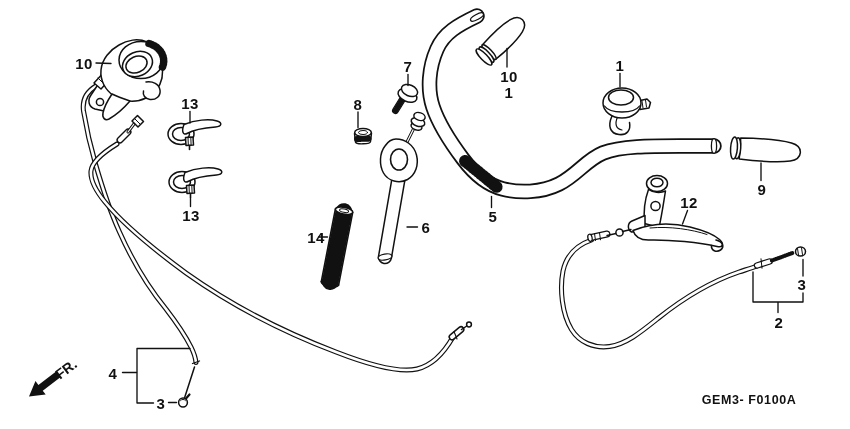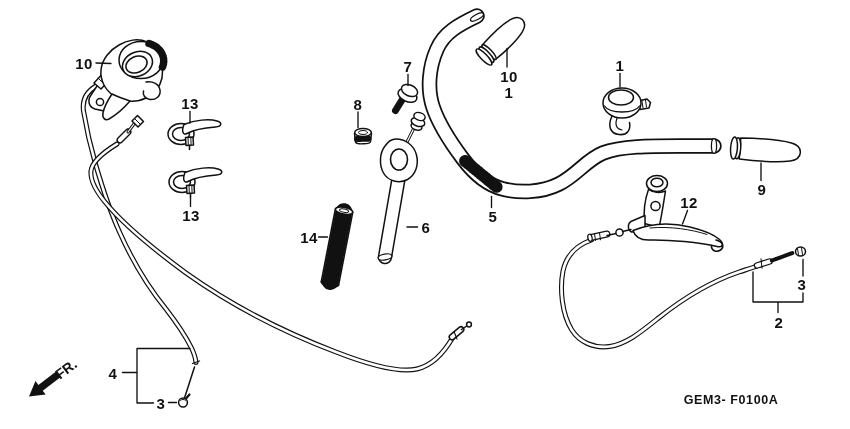--- a/index.html
+++ b/index.html
@@ -6,21 +6,21 @@
   .stage{position:relative;width:850px;height:429px;background:#fff;overflow:hidden;
          font-family:"Liberation Sans", sans-serif;}
   svg{position:absolute;left:0;top:0;}
   .callout{position:absolute;transform:translate(-50%,-50%);
            font:bold 15px "Liberation Sans",sans-serif;color:#111;
            letter-spacing:0.5px;white-space:nowrap;}
   .fr-label{position:absolute;transform:translate(-50%,-50%) rotate(-37deg);
             font:bold 14px "Liberation Sans",sans-serif;color:#111;}
   .code-label{position:absolute;transform:translate(-50%,-50%);
               font:600 12.5px "Liberation Sans",sans-serif;color:#111;
-              letter-spacing:0.6px;white-space:nowrap;}
+              letter-spacing:0.6px;white-space:nowrap;margin-left:18px;}
 </style>
 </head>
 <body>
 
 <div class="stage">
 
 <svg width="850" height="429" viewBox="0 0 850 429" fill="none" stroke="#111" stroke-width="1.5" stroke-linecap="round" stroke-linejoin="round">
 
   <g>
     <path d="M 96,86 C 86,92 82,100 83.5,111 C 86,126 90,145 95.5,164 C 101,183 109,209 119.5,232 C 132,260 148,287 166,309 C 176,322 185,335 191,347 C 194,353 195.5,358 196,362.5" stroke-width="5" stroke="#111"></path>
@@ -206,21 +206,21 @@
 <div class="callout" style="left:190px;top:103px">13</div>
 <div class="callout" style="left:191px;top:215px">13</div>
 <div class="callout" style="left:408px;top:66px">7</div>
 <div class="callout" style="left:358px;top:104px">8</div>
 <div class="callout" style="left:509px;top:76px">10</div>
 <div class="callout" style="left:509px;top:92px">1</div>
 <div class="callout" style="left:620px;top:65px">1</div>
 <div class="callout" style="left:762px;top:189px">9</div>
 <div class="callout" style="left:493px;top:216px">5</div>
 <div class="callout" style="left:426px;top:227px">6</div>
-<div class="callout" style="left:309px;top:237px">14</div>
+<div class="callout" style="left:316px;top:237px">14</div>
 <div class="callout" style="left:689px;top:202px">12</div>
 <div class="callout" style="left:113px;top:373px">4</div>
 <div class="callout" style="left:161px;top:403px">3</div>
 <div class="callout" style="left:802px;top:284px">3</div>
 <div class="callout" style="left:779px;top:322px">2</div>
 
 <div class="fr-label" style="left:66px;top:369px">FR.</div>
 <div class="code-label" style="left:731px;top:400px">GEM3- F0100A</div>
 
 </div>

